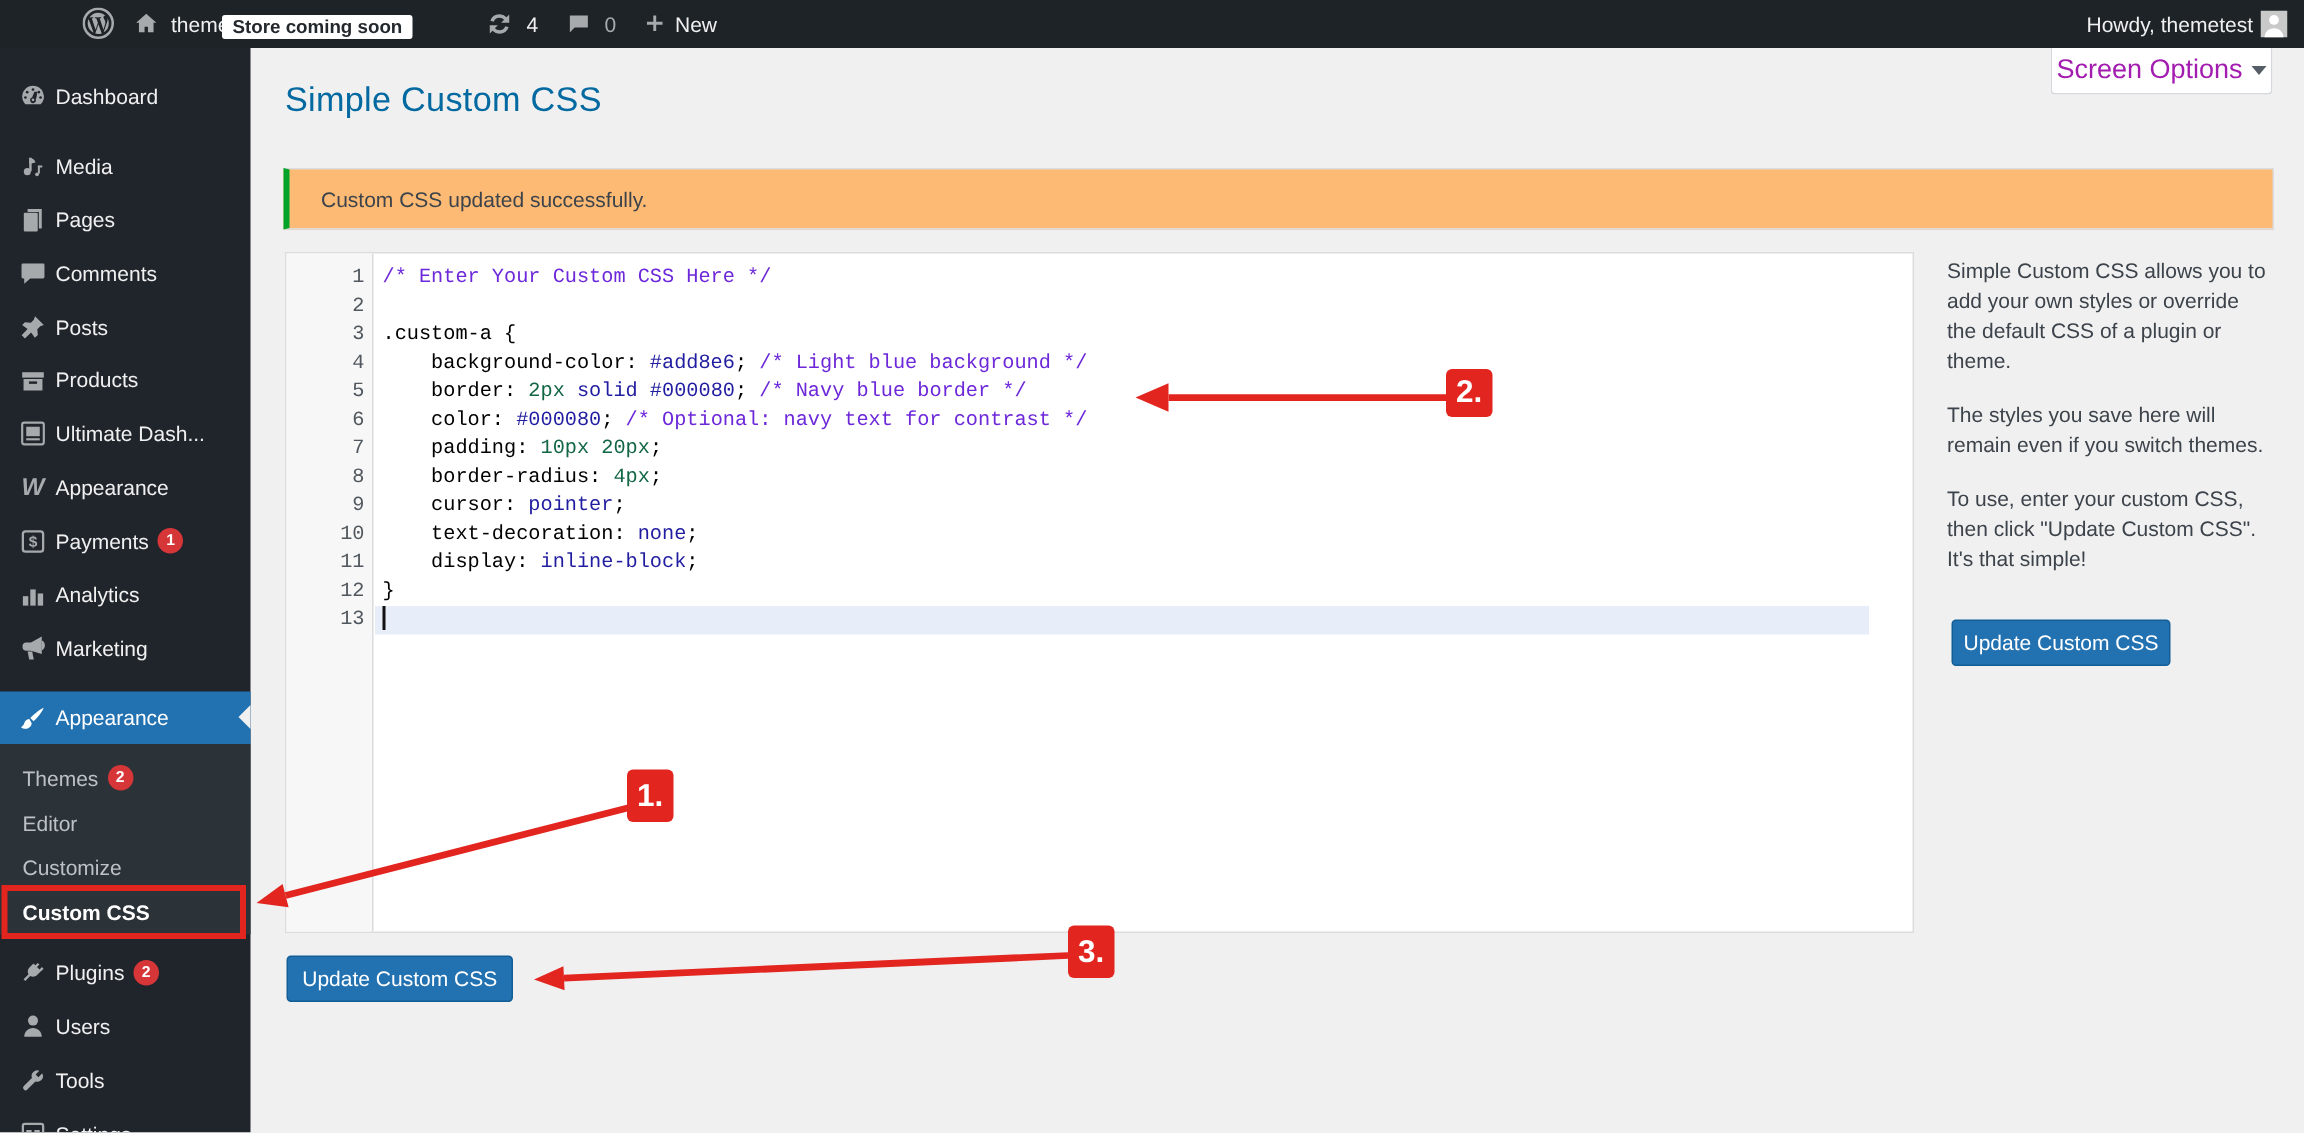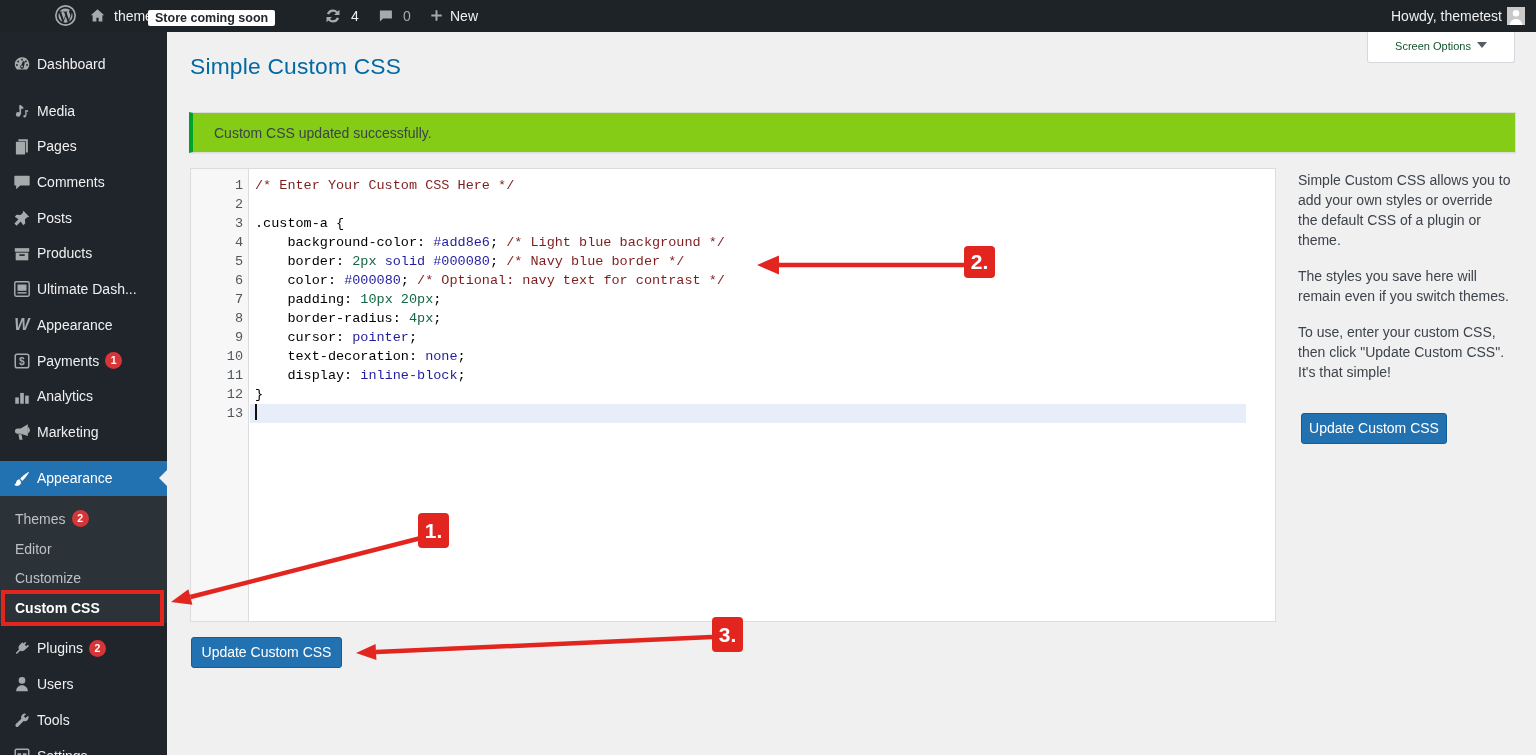--- a/index.html
+++ b/index.html
@@ -20,33 +20,33 @@
 .mi .lbl { position:absolute; left:37px; top:50%; margin-top:-8.5px; line-height:17px; white-space:nowrap; }
 .badge { display:inline-block; background:#d63638; color:#fff; border-radius:9px; font-size:10.5px; font-weight:bold; min-width:17px; height:17px; line-height:17px; text-align:center; vertical-align:middle; position:relative; top:-1px; margin-left:6px; padding:0 1px;}
 #submenu { position:absolute; left:0; top:464px; width:167px; height:127px; background:#2c3338; }
 .smi { position:absolute; left:0; width:167px; color:#bdc1c6; font-size:14px; }
 .smi .lbl { position:absolute; left:15px; top:50%; margin-top:-8.5px; line-height:17px; white-space:nowrap;}
 #appearance-row { background:#2271b1; color:#fff; }
 #app-arrow { position:absolute; left:151px; top:470px; width:0; height:0; border:8px solid transparent; border-right-color:#f0f0f1; }
 
 
 #h1 { position:absolute; left:190px; top:53px; font-size:22.8px; font-weight:400; color:#0369a1; letter-spacing:0.2px;}
-#screenopts { position:absolute; left:1367px; top:32px; width:148px; height:31px; background:#fff; border:1px solid #d5d8dc; border-top:none; border-radius:0 0 3px 3px; color:#14532d; font-size:11px; line-height:29px; text-align:center; }
+#screenopts { position:absolute; left:1367px; top:32px; width:148px; height:31px; background:#fff; border:1px solid #d5d8dc; border-top:none; border-radius:0 0 3px 3px; color:#a21caf; font-size:18px; line-height:29px; text-align:center; }
 #screenopts .tri { display:inline-block; width:0; height:0; border:5px solid transparent; border-top:6px solid #555d66; margin-left:6px; position:relative; top:3px;}
-#notice { position:absolute; left:189px; top:112px; width:1327px; height:41px; background:#84cc16; border:1px solid #dcdcde; border-left:4px solid #00a32a; box-shadow:0 1px 1px rgba(0,0,0,.04); }
+#notice { position:absolute; left:189px; top:112px; width:1327px; height:41px; background:#fdba74; border:1px solid #dcdcde; border-left:4px solid #00a32a; box-shadow:0 1px 1px rgba(0,0,0,.04); }
 #notice p { position:absolute; left:21px; top:12px; font-size:14px; color:#3c434a; }
 
 
 #editor { position:absolute; left:190px; top:168px; width:1086px; height:454px; background:#fff; border:1px solid #dcdcde; font-family:"Liberation Mono", monospace; font-size:13.5px; }
 #gutter { position:absolute; left:0; top:0; width:58px; height:452px; background:#f7f7f7; border-right:1px solid #dcdcde; padding-top:6.5px; }
 #gutter div { height:19px; line-height:19px; text-align:right; padding-right:5px; color:#50575e; }
 #code { position:absolute; left:59px; top:0; width:1026px; height:452px; padding-top:6.5px; }
 #code .cl { height:19px; line-height:19px; padding-left:5px; white-space:pre; }
 #code .hl { background:#e7eefa; width:996px; }
-.cmt { color:#7f1d1d; }
+.cmt { color:#6d28d9; }
 .atm { color:#211da0; }
 .num { color:#116644; }
 #cursor { display:inline-block; width:1.8px; height:16.5px; background:#111; vertical-align:-3px; }
 
 
 #help { position:absolute; left:1298px; top:170px; width:222px; font-size:14px; line-height:20px; color:#3c434a; }
 #help p { margin:0 0 16px 0; }
 
 
 .btn { position:absolute; background:#2271b1; border:1px solid #135e96; border-radius:3px; color:#fff; font-size:14px; font-weight:500; text-align:center; font-family:"Liberation Sans", sans-serif; }

